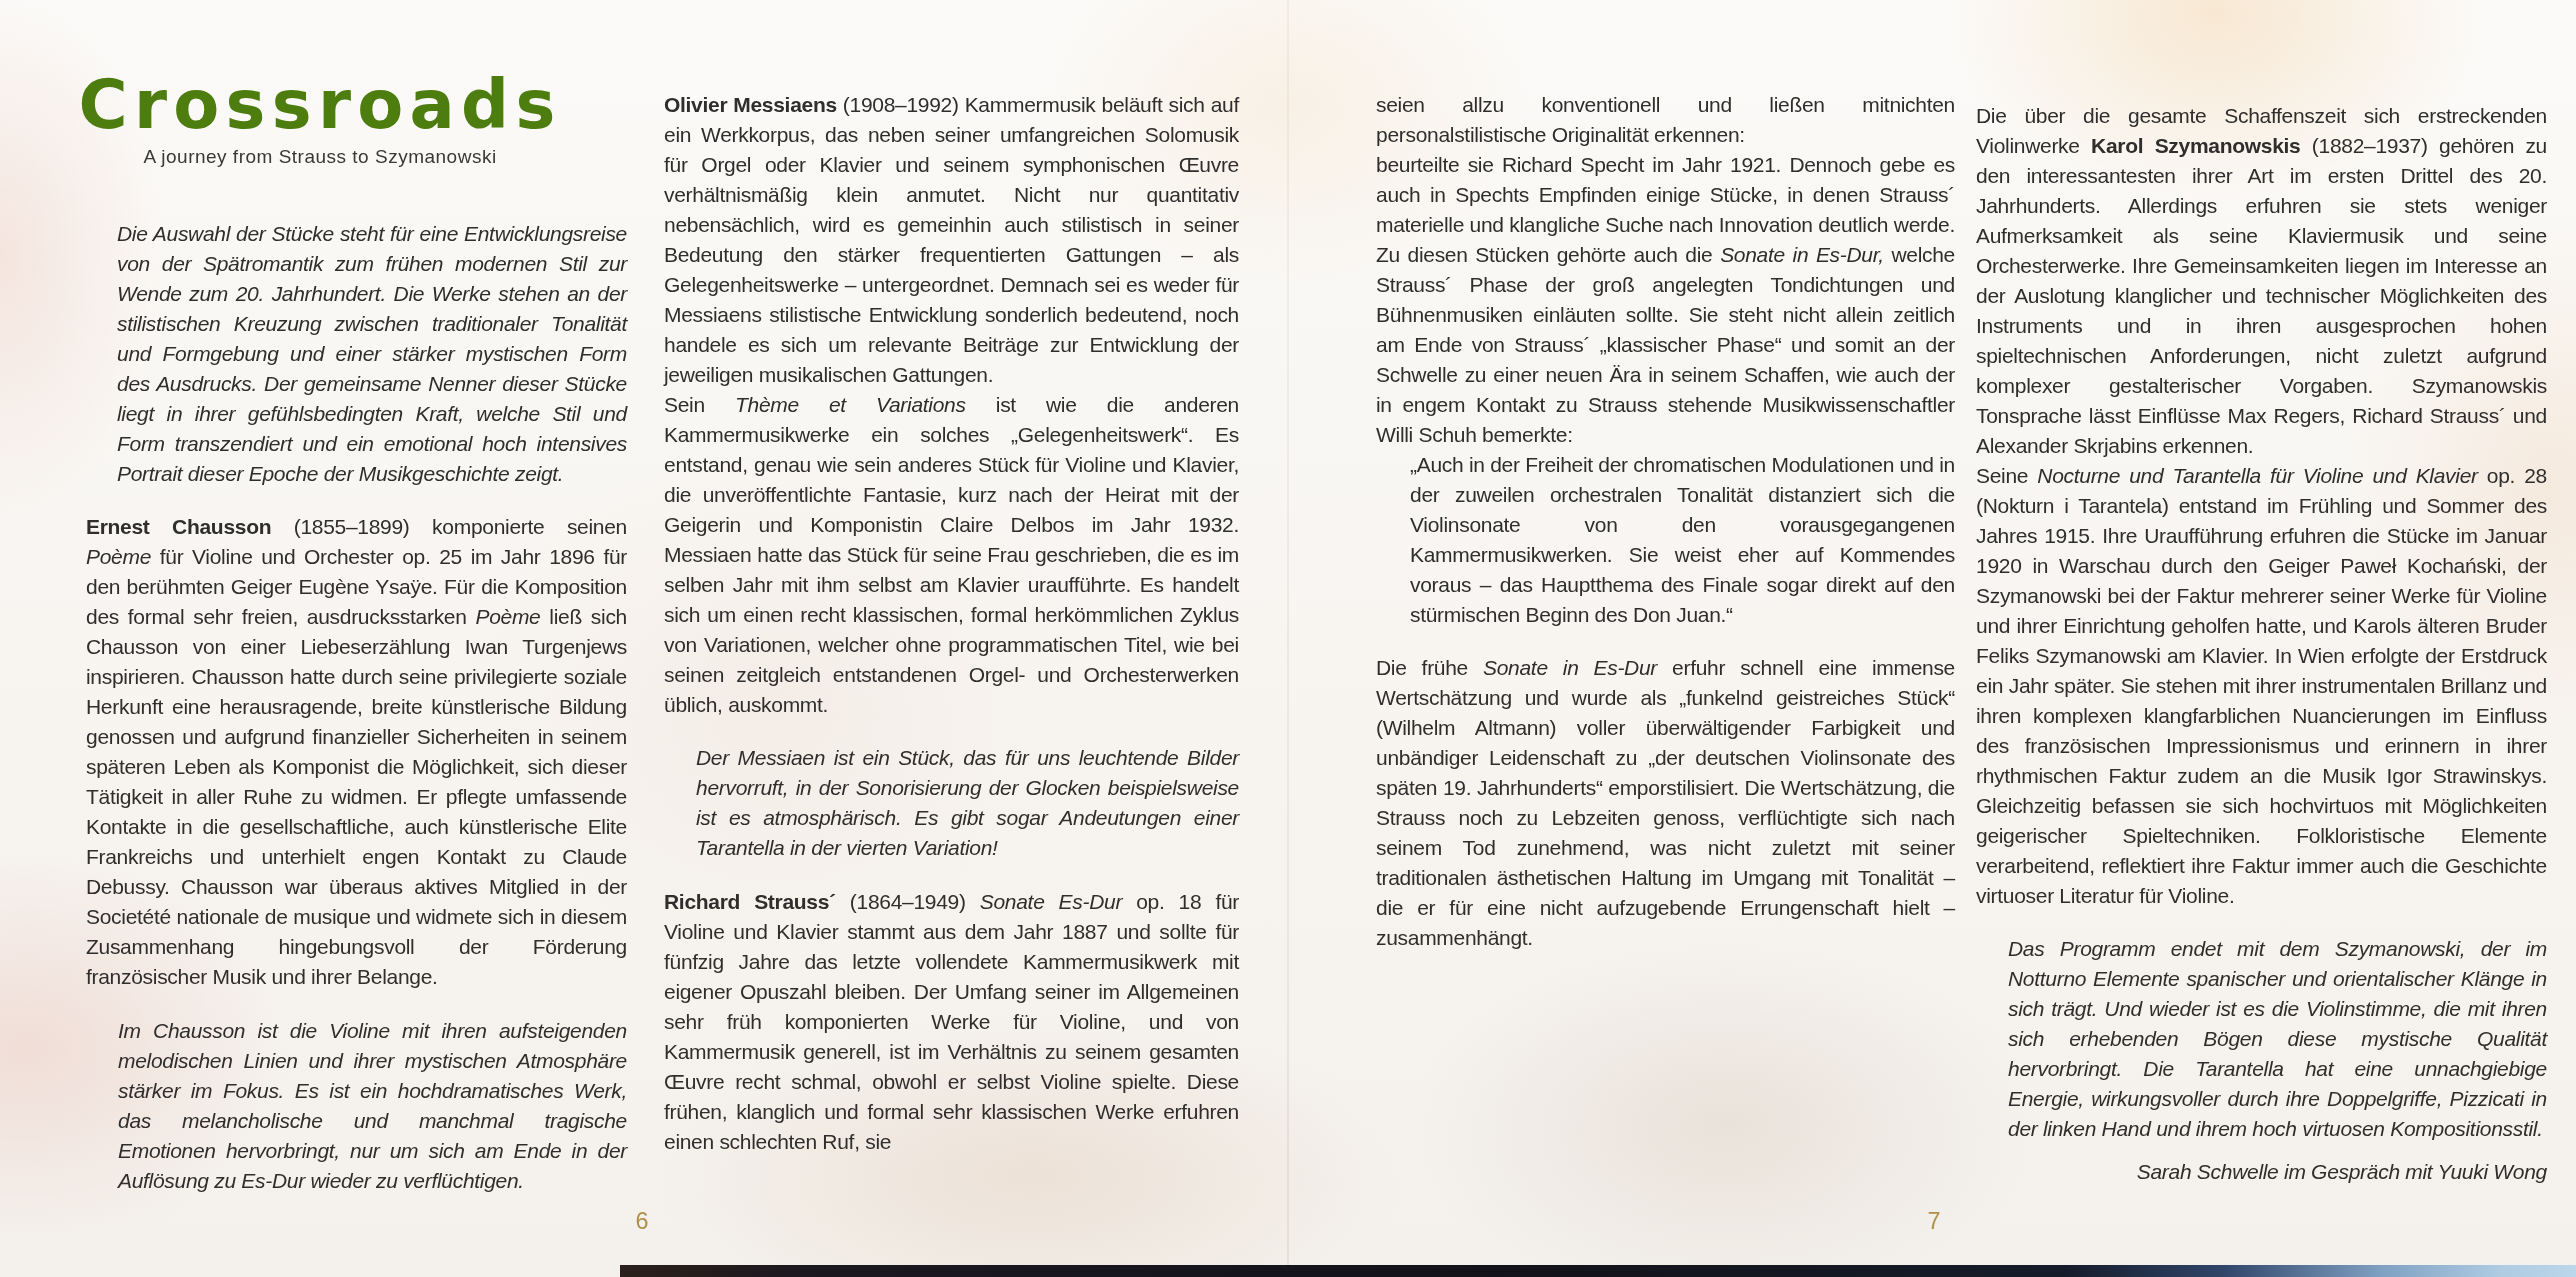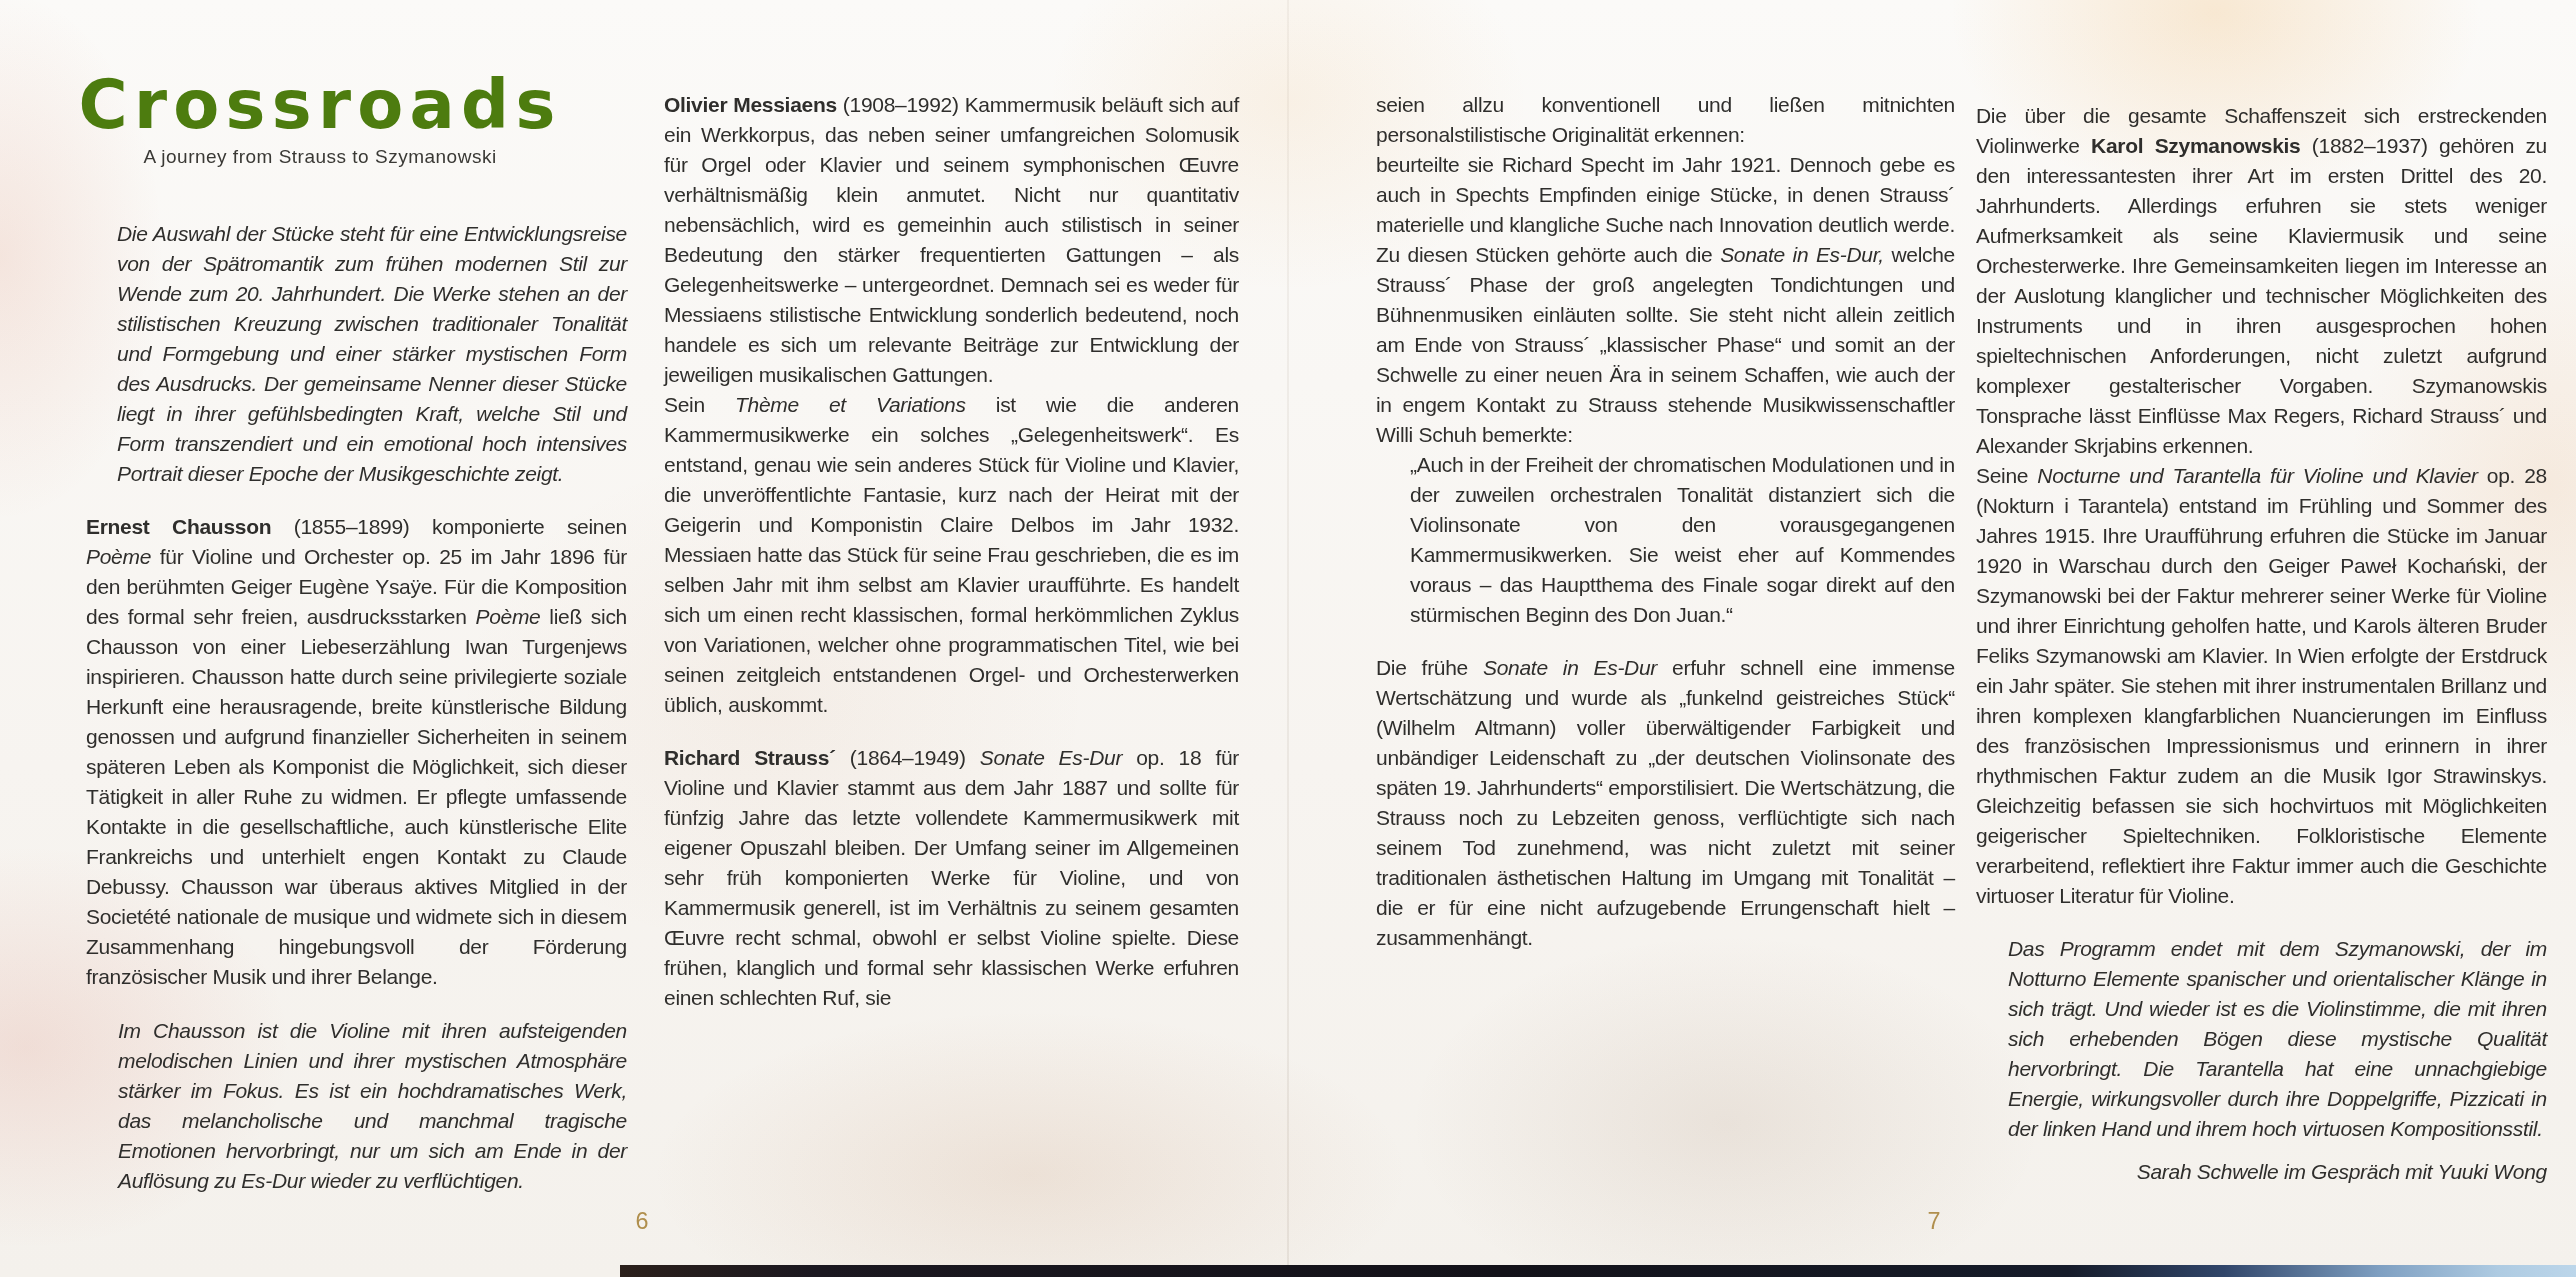--- a/index.html
+++ b/index.html
@@ -77,20 +77,21 @@
 </div>
 
 <div class="col" style="left:86px;top:191px;width:541px;margin-top:28px;">
     <p class="intro"><span>Die Auswahl der Stücke steht für eine Entwicklungsreise von der Spätromantik zum frühen modernen Stil zur Wende zum 20. Jahrhundert. Die Werke stehen an der stilistischen Kreuzung zwischen traditionaler Tonalität und Formgebung und einer stärker mystischen Form des Ausdrucks. Der gemeinsame Nenner dieser Stücke liegt in ihrer gefühlsbedingten Kraft, welche Stil und Form transzendiert und ein emotional hoch intensives Portrait dieser Epoche der Musikgeschichte zeigt.</span></p>
     <p class="body"><span class="bold">Ernest Chausson</span><span> (1855–1899) komponierte seinen </span><span class="italic">Poème</span><span> für Violine und Orchester op. 25 im Jahr 1896 für den berühmten Geiger Eugène Ysaÿe. Für die Komposition des formal sehr freien, ausdrucksstarken </span><span class="italic">Poème</span><span> ließ sich Chausson von einer Liebeserzählung Iwan Turgenjews inspirieren. Chausson hatte durch seine privilegierte soziale Herkunft eine herausragende, breite künstlerische Bildung genossen und aufgrund finanzieller Sicherheiten in seinem späteren Leben als Komponist die Möglichkeit, sich dieser Tätigkeit in aller Ruhe zu widmen. Er pflegte umfassende Kontakte in die gesellschaftliche, auch künstlerische Elite Frankreichs und unterhielt engen Kontakt zu Claude Debussy. Chausson war überaus aktives Mitglied in der Societété nationale de musique und widmete sich in diesem Zusammenhang hingebungsvoll der Förderung französischer Musik und ihrer Belange.</span></p>
     <p class="commentary"><span>Im Chausson ist die Violine mit ihren aufsteigenden melodischen Linien und ihrer mystischen Atmosphäre stärker im Fokus. Es ist ein hochdramatisches Werk, das melancholische und manchmal tragische Emotionen hervorbringt, nur um sich am Ende in der Auflösung zu Es-Dur wieder zu verflüchtigen.</span></p>
   </div>
 <div class="col" style="left:664px;top:82px;width:575px;margin-top:8px;">
     <p class="body"><span class="bold">Olivier Messiaens</span><span> (1908–1992) Kammermusik beläuft sich auf ein Werkkorpus, das neben seiner umfangreichen Solomusik für Orgel oder Klavier und seinem symphonischen Œuvre verhältnismäßig klein anmutet. Nicht nur quantitativ nebensächlich, wird es gemeinhin auch stilistisch in seiner Bedeutung den stärker frequentierten Gattungen – als Gelegenheitswerke – untergeordnet. Demnach sei es weder für Messiaens stilistische Entwicklung sonderlich bedeutend, noch handele es sich um relevante Beiträge zur Entwicklung der jeweiligen musikalischen Gattungen.</span></p>
     <p class="body nogap"><span>Sein </span><span class="italic">Thème et Variations</span><span> ist wie die anderen Kammermusikwerke ein solches „Gelegenheitswerk“. Es entstand, genau wie sein anderes Stück für Violine und Klavier, die unveröffentlichte Fantasie, kurz nach der Heirat mit der Geigerin und Komponistin Claire Delbos im Jahr 1932. Messiaen hatte das Stück für seine Frau geschrieben, die es im selben Jahr mit ihm selbst am Klavier uraufführte. Es handelt sich um einen recht klassischen, formal herkömmlichen Zyklus von Variationen, welcher ohne programmatischen Titel, wie bei seinen zeitgleich entstandenen Orgel- und Orchesterwerken üblich, auskommt.</span></p>
+    <p class="commentary"><span>Der Messiaen ist ein Stück, das für uns leuchtende Bilder hervorruft, in der Sonorisierung der Glocken beispielsweise ist es atmosphärisch. Es gibt sogar Andeutungen einer Tarantella in der vierten Variation!</span></p>
     <p class="body"><span class="bold">Richard Strauss´</span><span> (1864–1949) </span><span class="italic">Sonate Es-Dur</span><span> op. 18 für Violine und Klavier stammt aus dem Jahr 1887 und sollte für fünfzig Jahre das letzte vollendete Kammermusikwerk mit eigener Opuszahl bleiben. Der Umfang seiner im Allgemeinen sehr früh komponierten Werke für Violine, und von Kammermusik generell, ist im Verhältnis zu seinem gesamten Œuvre recht schmal, obwohl er selbst Violine spielte. Diese frühen, klanglich und formal sehr klassischen Werke erfuhren einen schlechten Ruf, sie</span></p>
   </div>
 <div class="col" style="left:1376px;top:90px;width:579px;">
     <p class="body"><span>seien allzu konventionell und ließen mitnichten personalstilistische Originalität erkennen:</span></p>
     <p class="body nogap"><span>beurteilte sie Richard Specht im Jahr 1921. Dennoch gebe es auch in Spechts Empfinden einige Stücke, in denen Strauss´ materielle und klangliche Suche nach Innovation deutlich werde. Zu diesen Stücken gehörte auch die </span><span class="italic">Sonate in Es-Dur,</span><span> welche Strauss´ Phase der groß angelegten Tondichtungen und Bühnenmusiken einläuten sollte. Sie steht nicht allein zeitlich am Ende von Strauss´ „klassischer Phase“ und somit an der Schwelle zu einer neuen Ära in seinem Schaffen, wie auch der in engem Kontakt zu Strauss stehende Musikwissenschaftler Willi Schuh bemerkte:</span></p>
     <p class="quote nogap"><span>„Auch in der Freiheit der chromatischen Modulationen und in der zuweilen orchestralen Tonalität distanziert sich die Violinsonate von den vorausgegangenen Kammermusikwerken. Sie weist eher auf Kommendes voraus – das Hauptthema des Finale sogar direkt auf den stürmischen Beginn des Don Juan.“</span></p>
     <p class="body"><span>Die frühe </span><span class="italic">Sonate in Es-Dur</span><span> erfuhr schnell eine immense Wertschätzung und wurde als „funkelnd geistreiches Stück“ (Wilhelm Altmann) voller überwältigender Farbigkeit und unbändiger Leidenschaft zu „der deutschen Violinsonate des späten 19. Jahrhunderts“ emporstilisiert. Die Wertschätzung, die Strauss noch zu Lebzeiten genoss, verflüchtigte sich nach seinem Tod zunehmend, was nicht zuletzt mit seiner traditionalen ästhetischen Haltung im Umgang mit Tonalität – die er für eine nicht aufzugebende Errungenschaft hielt –zusammenhängt.</span></p>
   </div>
 <div class="col" style="left:1976px;top:90px;width:571px;margin-top:11px;">
     <p class="body"><span>Die über die gesamte Schaffenszeit sich erstreckenden Violinwerke </span><span class="bold">Karol Szymanowskis</span><span> (1882–1937) gehören zu den interessantesten ihrer Art im ersten Drittel des 20. Jahrhunderts. Allerdings erfuhren sie stets weniger Aufmerksamkeit als seine Klaviermusik und seine Orchesterwerke. Ihre Gemeinsamkeiten liegen im Interesse an der Auslotung klanglicher und technischer Möglichkeiten des Instruments und in ihren ausgesprochen hohen spieltechnischen Anforderungen, nicht zuletzt aufgrund komplexer gestalterischer Vorgaben. Szymanowskis Tonsprache lässt Einflüsse Max Regers, Richard Strauss´ und Alexander Skrjabins erkennen.</span></p>

